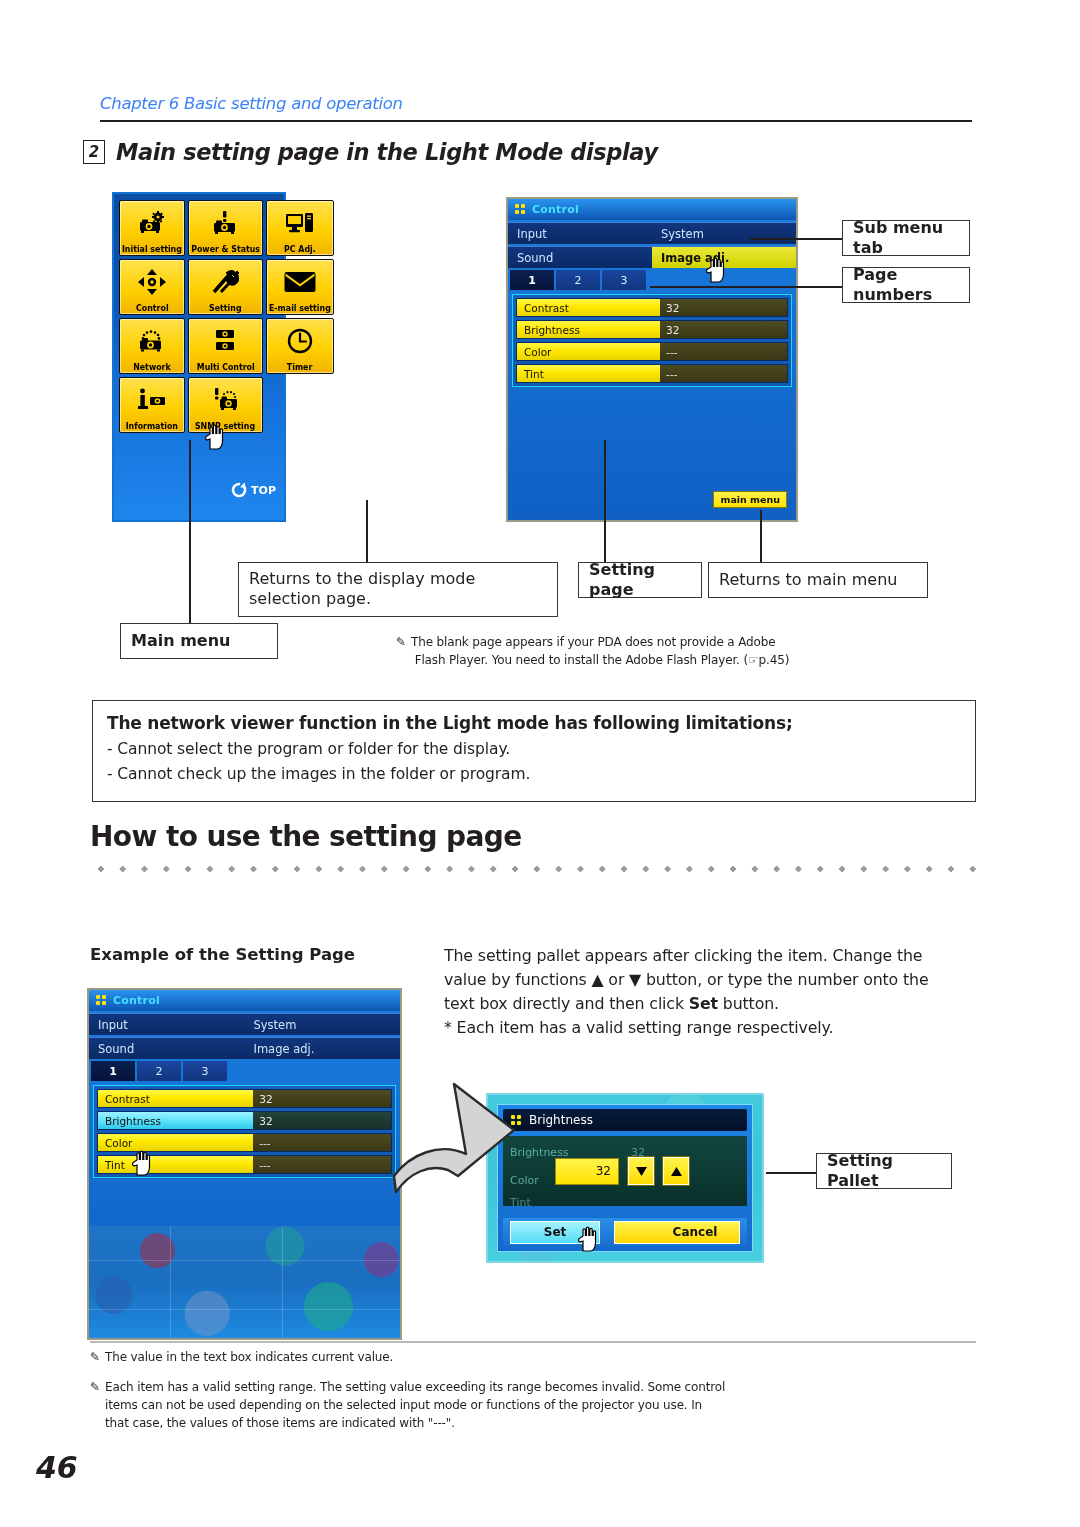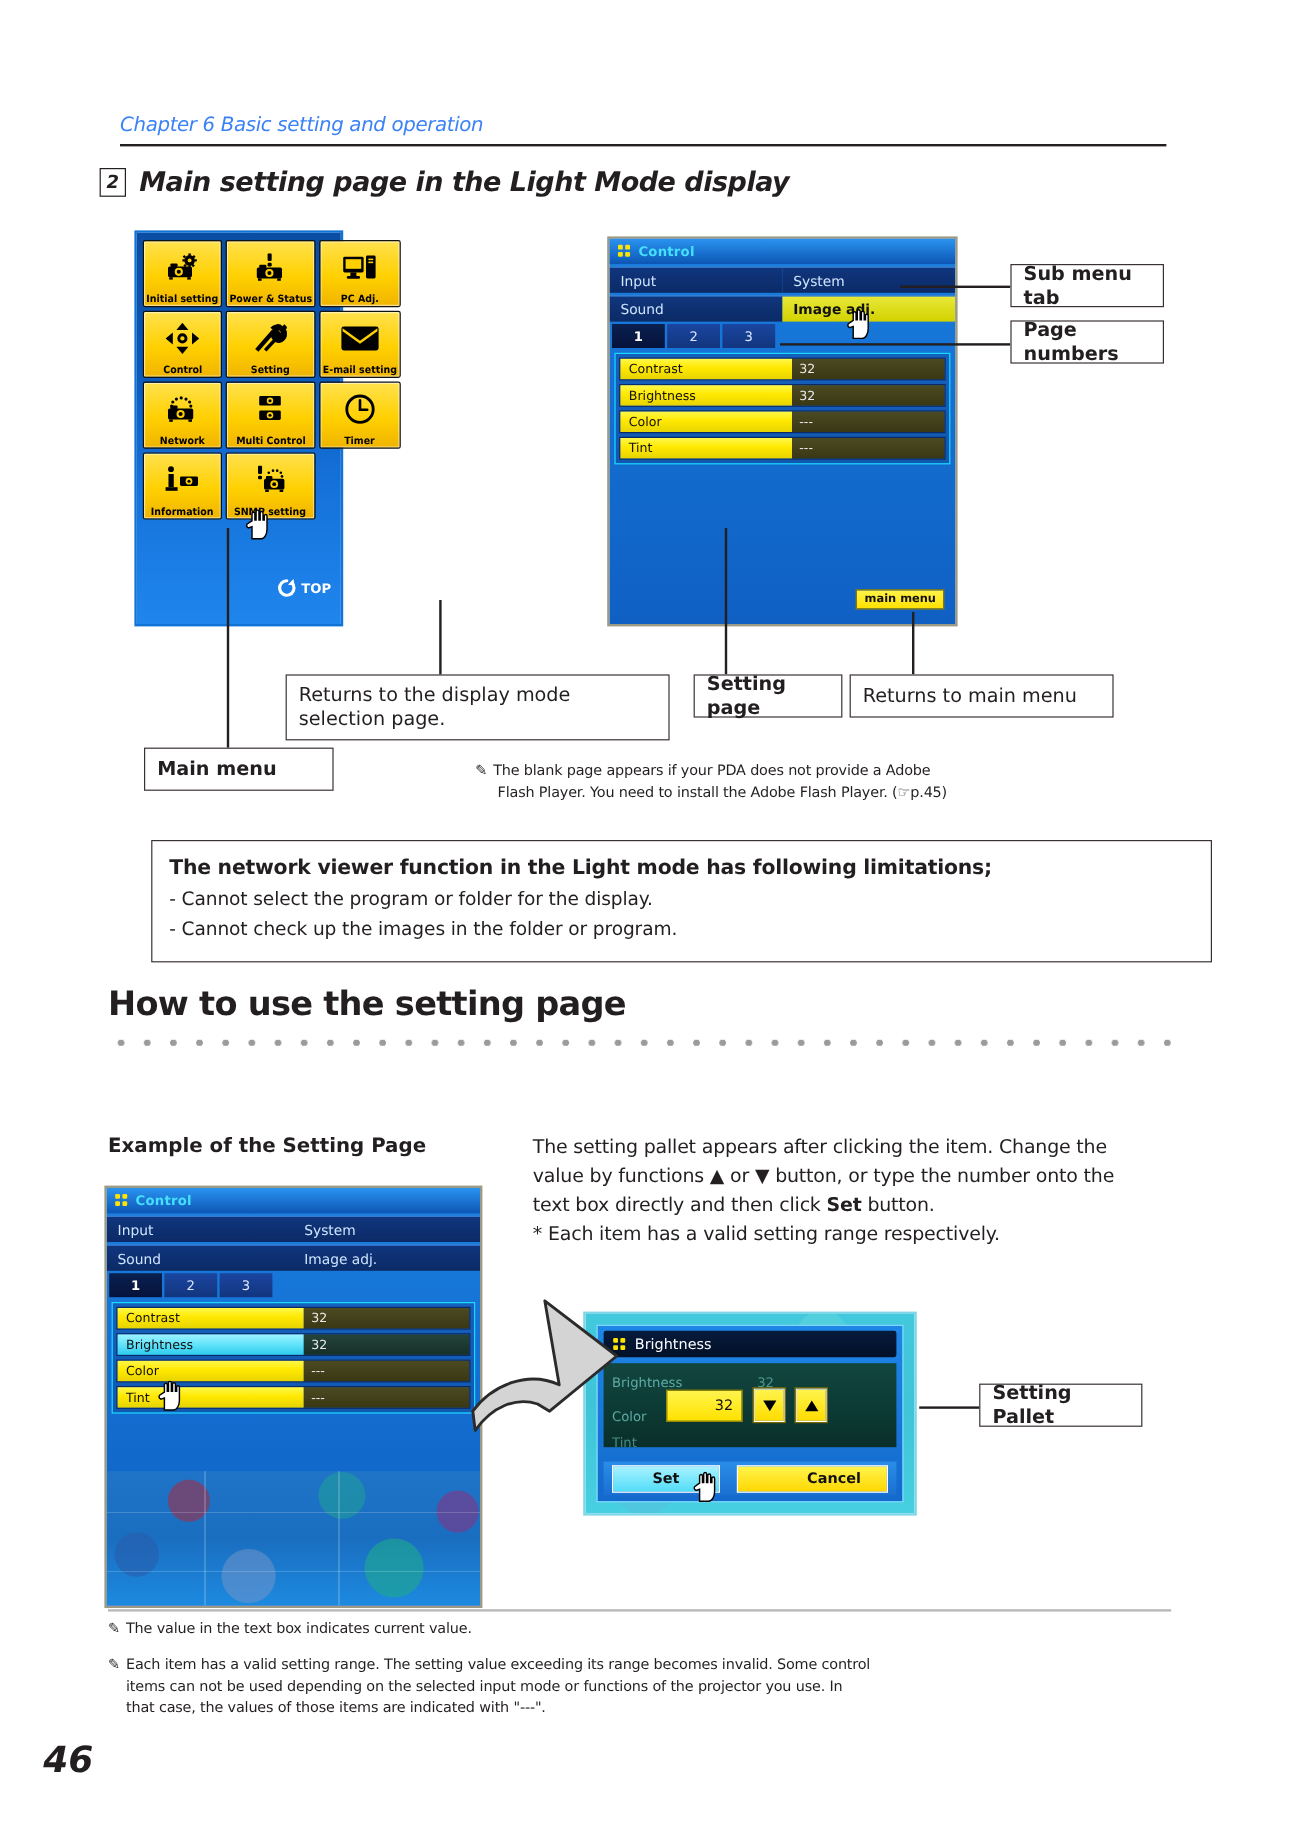--- a/index.html
+++ b/index.html
@@ -312,21 +312,20 @@
   .pl-btn.cancel { background: linear-gradient(180deg,#fff44e 0%,#ffd700 100%); padding-left: 36px; }
 
   
   .limit-box {
     position: absolute; left: 92px; top: 700px;
     width: 884px; height: 102px;
     border: 1.6px solid #3b3235;
     box-sizing: border-box;
     padding: 12px 14px;
     font-family: "DejaVu Sans", sans-serif;
-    margin-left: 34px;
   }
   .limit-title { font-weight: bold; font-size: 17px; letter-spacing: -.2px; }
   .limit-li { font-size: 15.5px; margin-top: 7px; letter-spacing: -.1px; }
 
   
   .h1 {
     position: absolute; left: 90px; top: 820px;
     font-family: "DejaVu Sans", sans-serif;
     font-weight: bold; font-size: 28px; letter-spacing: -.6px;
   }

